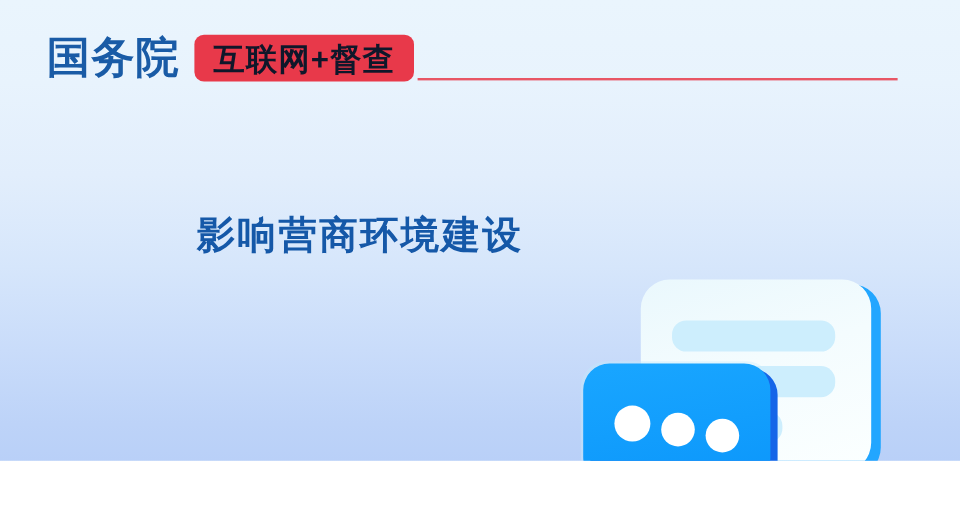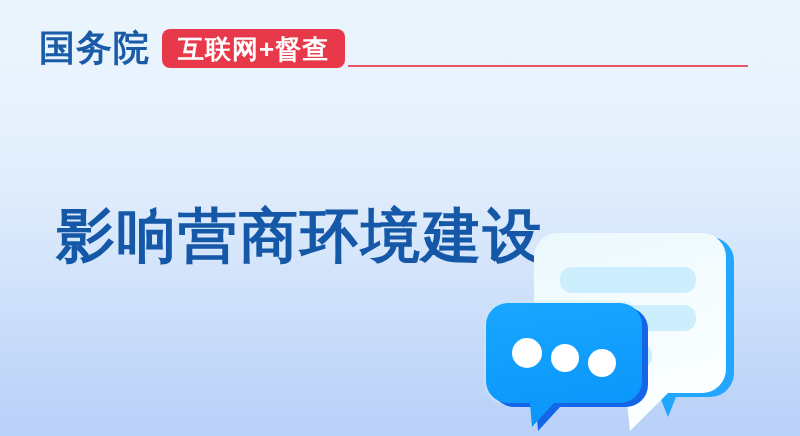--- a/index.html
+++ b/index.html
@@ -9,21 +9,21 @@
   body {
     width: 800px;
     height: 436px;
     overflow: hidden;
     font-family: "Liberation Sans", "DejaVu Sans", sans-serif;
   }
 
   #banner {
     position: relative;
     width: 800px;
-    height: 436px;
+    height: 384px;
     background: linear-gradient(180deg,
         #eaf5fd 0%,
         #e8f3fd 18%,
         #e2eefc 38%,
         #d6e6fb 58%,
         #c9dcfa 76%,
         #bdd3f8 92%,
         #b9d0f8 100%);
     overflow: hidden;
   }
@@ -58,21 +58,21 @@
     display: flex;
     align-items: center;
     background: #e8394a;
     border-radius: 8px;
     box-sizing: border-box;
   }
 
   #program-badge-label {
     font-size: 26px;
     font-weight: bold;
-    color: #ffffff;
+    color: #0f172a;
     letter-spacing: 1px;
     line-height: 30px;
     white-space: nowrap;
   }
 
   #header-rule {
     position: absolute;
     left: 348px;
     top: 65px;
     width: 400px;
@@ -84,27 +84,26 @@
   
   #title-block {
     position: absolute;
     left: 0px;
     top: 168px;
     width: 600px;
     text-align: center;
   }
 
   .title-line {
-    font-size: 59px;
+    font-size: 32px;
     line-height: 56px;
     font-weight: bold;
     color: #1558a8;
     letter-spacing: 2px;
     white-space: nowrap;
-    margin-top: 40px;
   }
 
   
   #illustration {
     position: absolute;
     left: 480px;
     top: 205px;
     width: 320px;
     height: 231px;
   }

